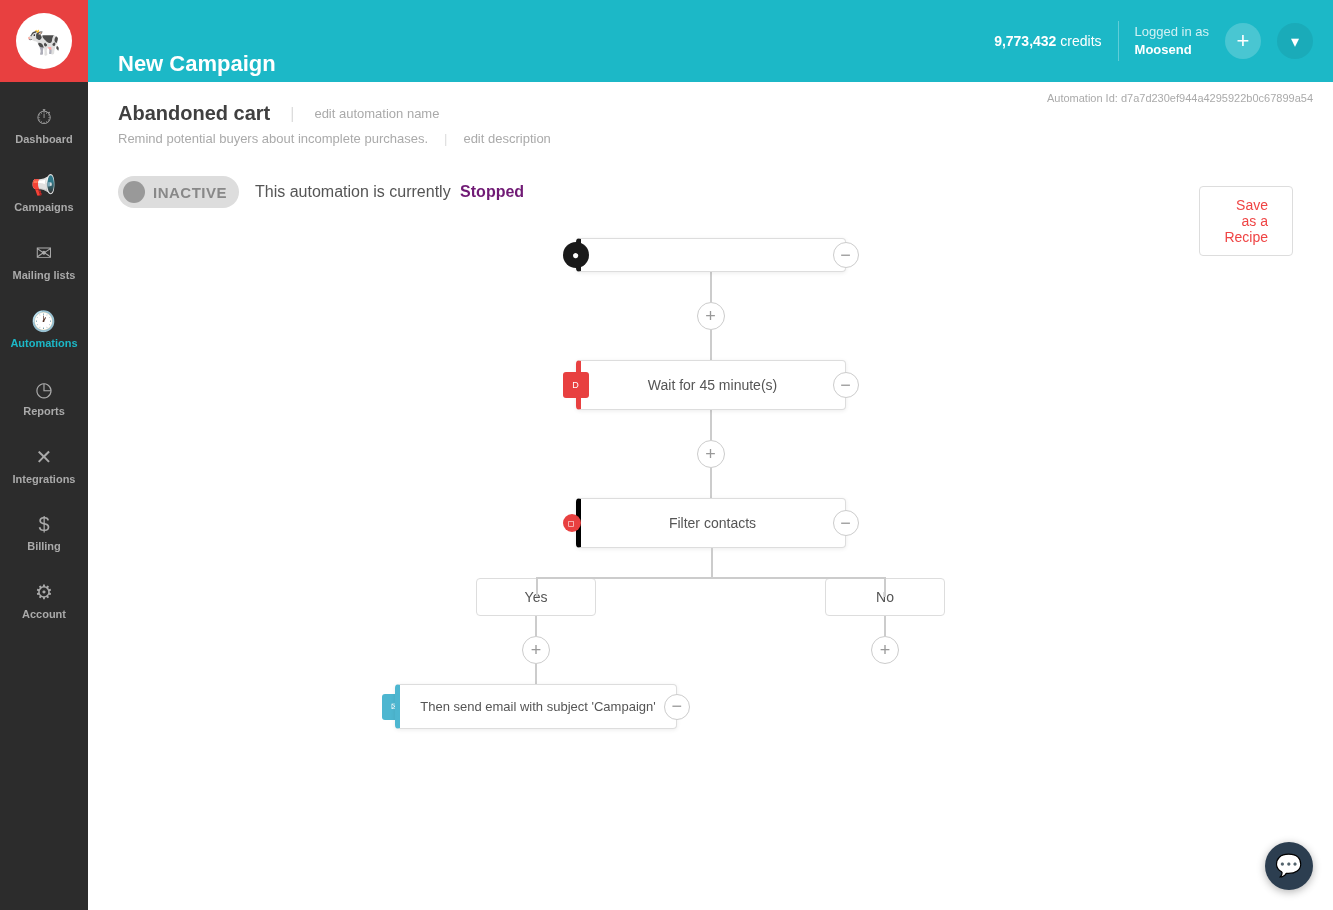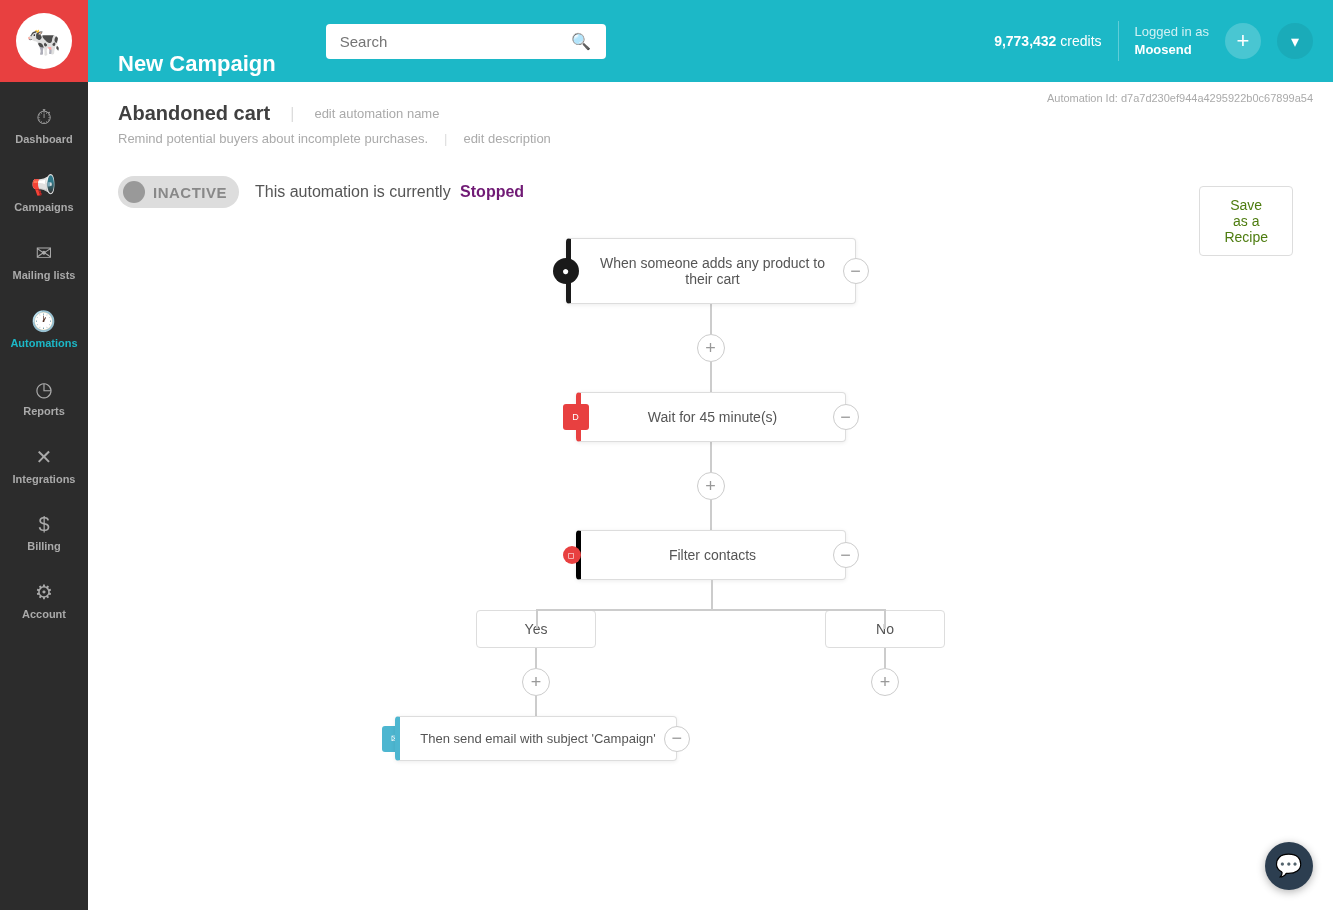--- a/index.html
+++ b/index.html
@@ -180,24 +180,20 @@
     .sep { color: #ddd; margin: 0 6px; }
   </style>
 </head>
 <body>
 
 <div class="header">
   <div class="header-logo">
     <div class="logo-circle">🐄</div>
   </div>
   <div class="header-title">New Campaign</div>
-  <div class="header-search">
-    <input type="text" placeholder="Search" style="">
-    <span class="header-search-icon">🔍</span>
-  </div>
   <div class="header-right">
     <div class="credits">
       <span class="credits-num">9,773,432</span>
       <span>credits</span>
     </div>
     <div class="header-divider"></div>
     <div class="logged-in">
       <div class="logged-in-label">Logged in as</div>
       <div class="logged-in-name">Moosend</div>
     </div>
@@ -251,42 +247,41 @@
         <h1>Abandoned cart</h1>
         <span class="sep">|</span>
         <span class="edit-link">edit automation name</span>
       </div>
       <div class="automation-subtitle">
         <span>Remind potential buyers about incomplete purchases.</span>
         <span class="sep">|</span>
         <span class="edit-link">edit description</span>
       </div>
       <div style="position:absolute;top:24px;right:20px;">
-        <button class="save-recipe-btn" style="border:1px solid #ddd;background:white;padding:10px 24px;border-radius:4px;color:#4d7c0f;font-size:14px;cursor:pointer;">Save as a Recipe</button>
+        <button class="save-recipe-btn" style="border:1px solid #ddd;background:white;padding:10px 24px;border-radius:4px;color:#ef4444;font-size:14px;cursor:pointer;text-align:right;">Save as a Recipe</button>
       </div>
     </div>
 
     <div class="status-bar">
       <div class="inactive-toggle">
         <div class="toggle-circle"></div>
         <span class="toggle-label">INACTIVE</span>
       </div>
       <div class="status-text">
         <span>This automation is currently</span>
         <strong style="color:#701a75;margin-left:5px;">Stopped</strong>
       </div>
     </div>
 
     <div class="canvas">
       <div class="flow-container">
 
         <div class="flow-node-wrapper">
           <div class="node-icon-left node-icon-trigger" style="left:-13px;">●</div>
           <div class="flow-node flow-node-trigger">
-            <span>When someone adds any product to their cart</span>
             <div class="node-minus">−</div>
           </div>
         </div>
 
         <div class="flow-connector"></div>
         <div class="flow-add-btn">+</div>
         <div class="flow-connector"></div>
 
         <div class="flow-node-wrapper">
           <div class="node-icon-left" style="left:-13px;width:26px;height:26px;background:#e84040;color:white;display:flex;align-items:center;justify-content:center;font-size:9px;border-radius:3px;">D</div>

